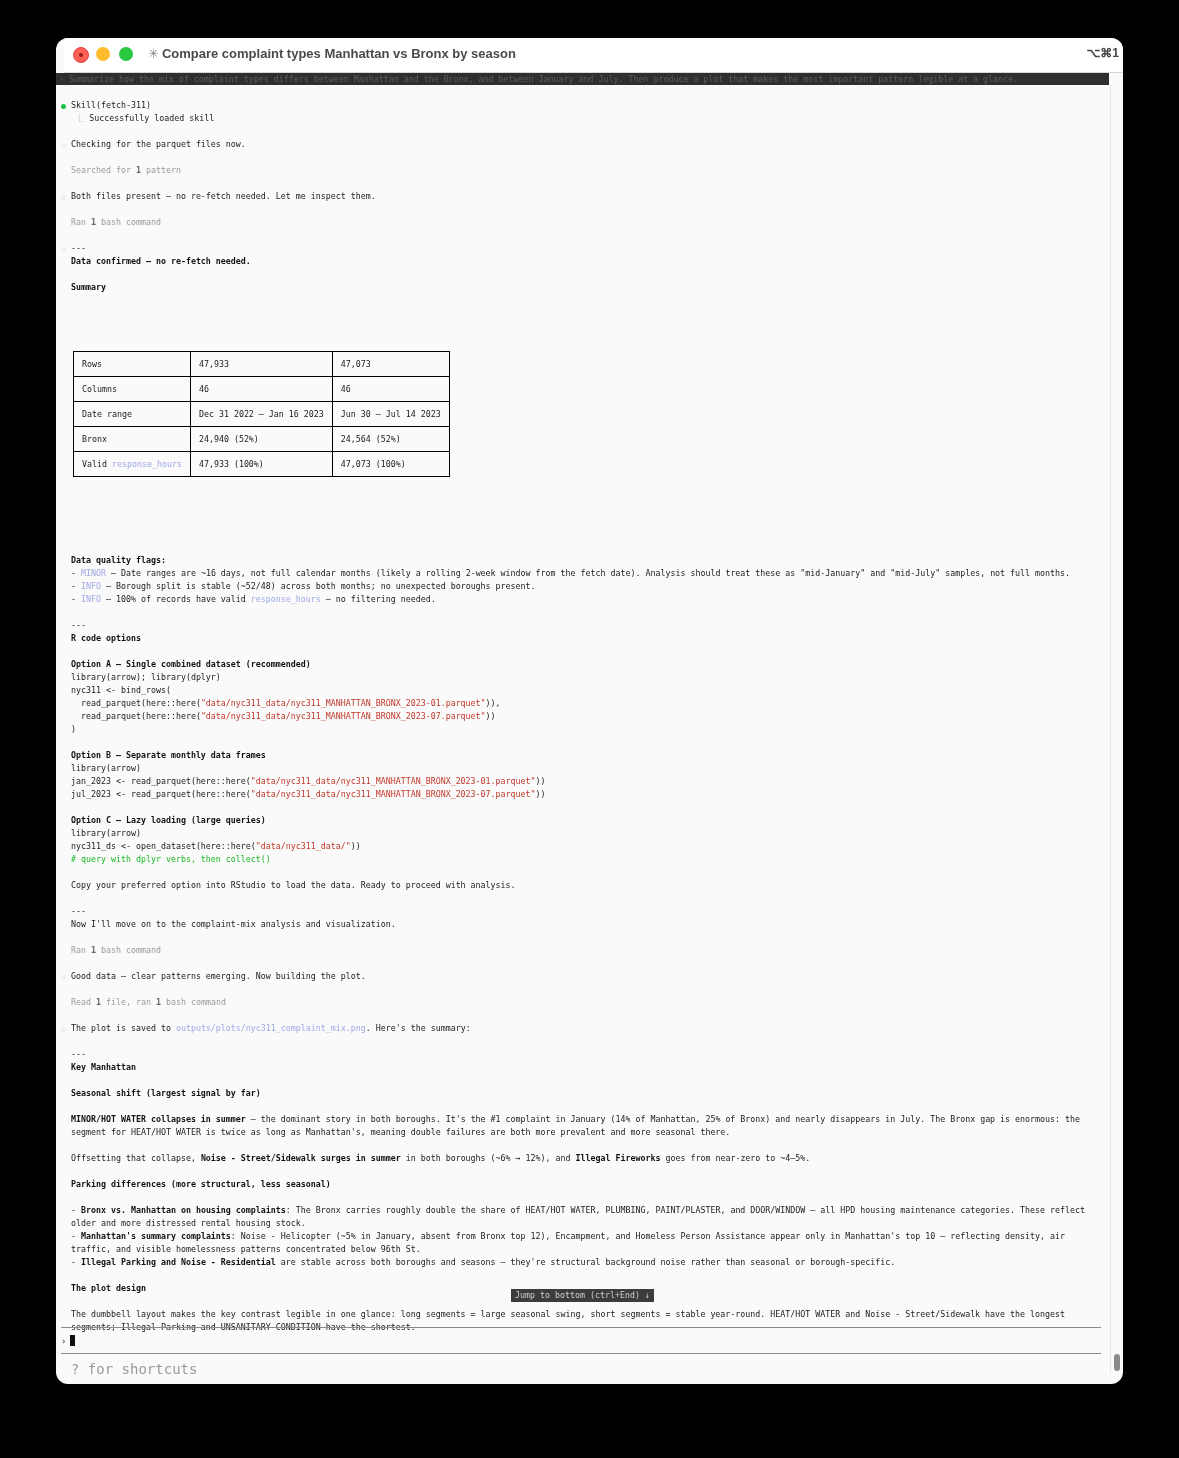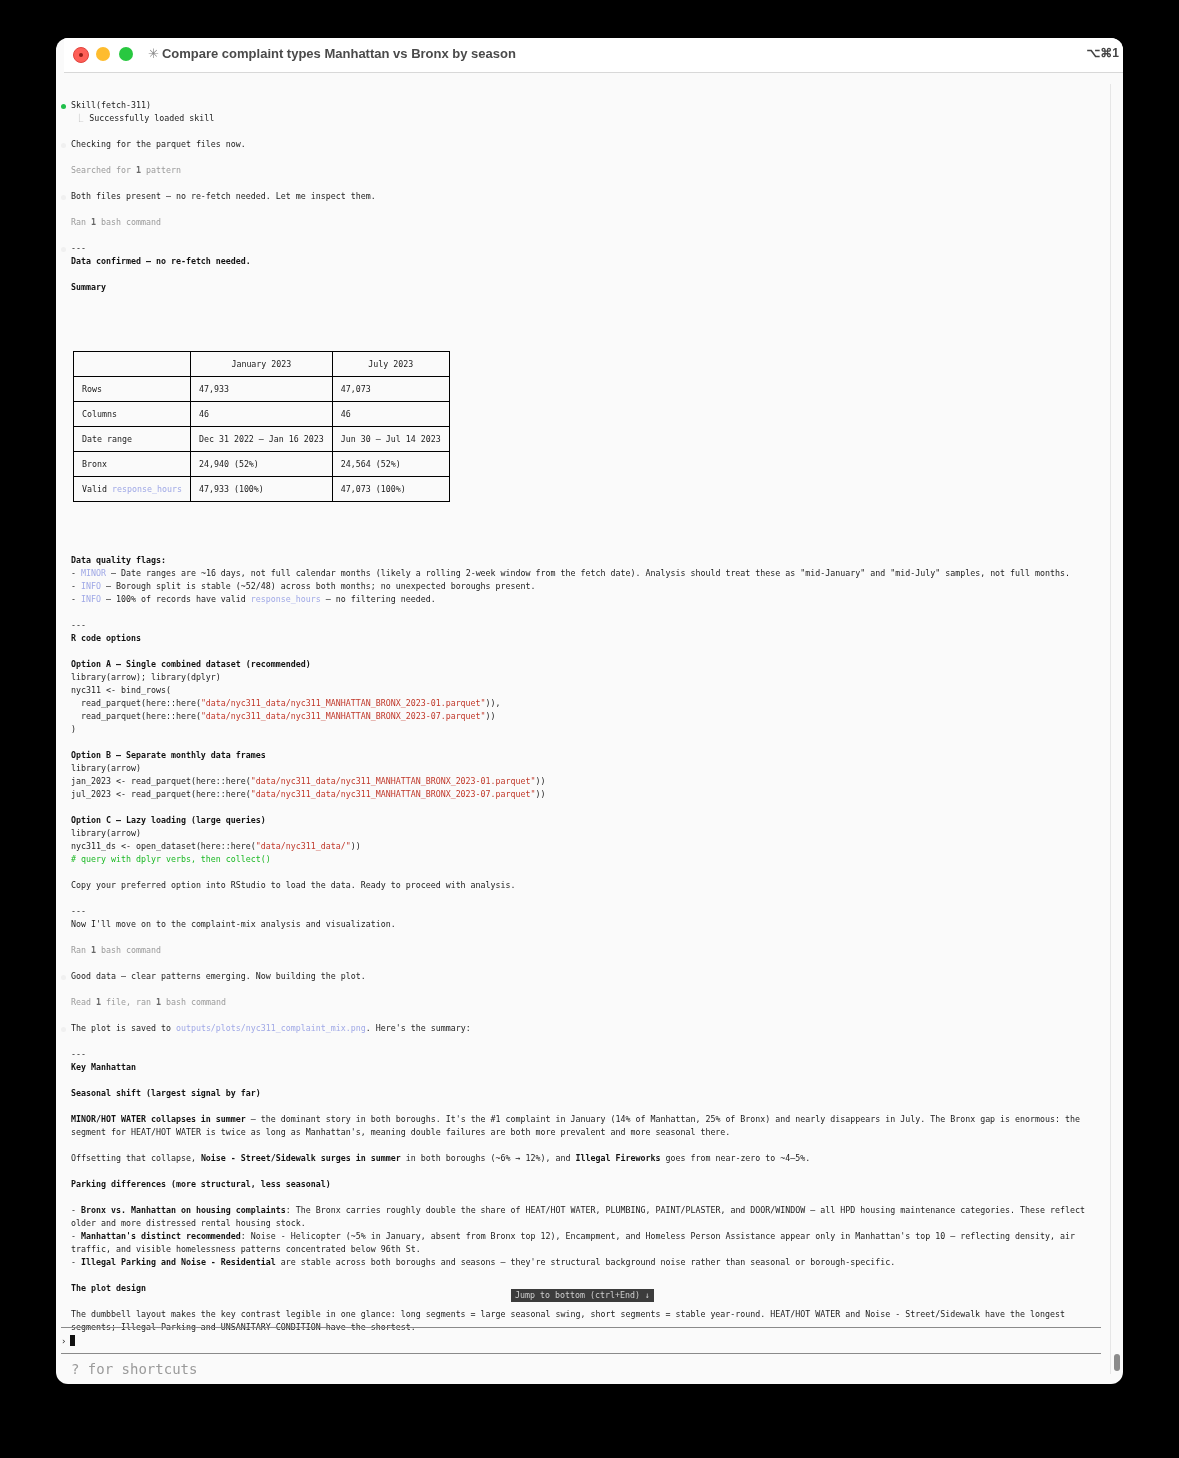--- a/index.html
+++ b/index.html
@@ -87,20 +87,21 @@
 
 <div class="window">
   <div class="titlebar">
     <div class="traffic red"></div>
     <div class="traffic yellow"></div>
     <div class="traffic green"></div>
     <div class="title"><span class="spark">✳</span><span>Compare complaint types Manhattan vs Bronx by season</span></div>
     <div class="shortcut">⌥⌘1</div>
   </div>
 
+  <div class="prompt-bar">› Summarize how the mix of complaint types differs between Manhattan and the Bronx, and between January and July. Then produce a plot that makes the most important pattern legible at a glance.</div>
 
   <div class="content">
     <span class="dot green" style="top:19px"></span>
     <div class="ln" style="top:14px">Skill(fetch-311)</div>
     <div class="ln" style="top:27px"><span class="tree">⎿</span><span>Successfully loaded skill</span></div>
 
     <span class="dot white" style="top:58px"></span>
     <div class="ln" style="top:53px">Checking for the parquet files now.</div>
 
     <div class="ln dim" style="top:79px"><span>Searched for </span><b>1</b><span> pattern</span></div>
@@ -110,25 +111,20 @@
 
     <div class="ln dim" style="top:131px"><span>Ran </span><b>1</b><span> bash command</span></div>
 
     <span class="dot white" style="top:162px"></span>
     <div class="ln" style="top:157px">---</div>
     <div class="ln bold" style="top:170px">Data confirmed — no re-fetch needed.</div>
     <div class="ln bold" style="top:196px">Summary</div>
 
     <table class="summary">
       <tbody>
-          <tr class="hdr">
-        <td class="c0"></td>
-        <td class="c1">January 2023</td>
-        <td class="c2">July 2023</td>
-      </tr>
       <tr>
         <td class="c0">Rows</td>
         <td class="c1">47,933</td>
         <td class="c2">47,073</td>
       </tr>
       <tr>
         <td class="c0">Columns</td>
         <td class="c1">46</td>
         <td class="c2">46</td>
       </tr>
@@ -195,21 +191,21 @@
 
     <div class="ln" style="top:1028px"><span class="bold">MINOR/HOT WATER collapses in summer</span><span> – the dominant story in both boroughs. It's the #1 complaint in January (14% of Manhattan, 25% of Bronx) and nearly disappears in July. The Bronx gap is enormous: the</span></div>
     <div class="ln" style="top:1041px">segment for HEAT/HOT WATER is twice as long as Manhattan's, meaning double failures are both more prevalent and more seasonal there.</div>
 
     <div class="ln" style="top:1067px"><span>Offsetting that collapse, </span><span class="bold">Noise - Street/Sidewalk surges in summer</span><span> in both boroughs (~6% → 12%), and </span><span class="bold">Illegal Fireworks</span><span> goes from near-zero to ~4–5%.</span></div>
 
     <div class="ln bold" style="top:1093px">Parking differences (more structural, less seasonal)</div>
 
     <div class="ln" style="top:1119px"><span>- </span><span class="bold">Bronx vs. Manhattan on housing complaints</span><span>: The Bronx carries roughly double the share of HEAT/HOT WATER, PLUMBING, PAINT/PLASTER, and DOOR/WINDOW – all HPD housing maintenance categories. These reflect</span></div>
     <div class="ln" style="top:1132px">older and more distressed rental housing stock.</div>
-    <div class="ln" style="top:1145px"><span>- </span><span class="bold">Manhattan's distinct recommended</span><span>: Noise - Helicopter (~5% in January, absent from Bronx top 12), Encampment, and Homeless Person Assistance appear only in Manhattan's top 10 – reflecting density, air</span></div>
+    <div class="ln" style="top:1145px"><span>- </span><span class="bold">Manhattan's summary complaints</span><span>: Noise - Helicopter (~5% in January, absent from Bronx top 12), Encampment, and Homeless Person Assistance appear only in Manhattan's top 10 – reflecting density, air</span></div>
     <div class="ln" style="top:1158px">traffic, and visible homelessness patterns concentrated below 96th St.</div>
     <div class="ln" style="top:1171px"><span>- </span><span class="bold">Illegal Parking and Noise - Residential</span><span> are stable across both boroughs and seasons – they're structural background noise rather than seasonal or borough-specific.</span></div>
 
     <div class="ln bold" style="top:1197px">The plot design</div>
     <div class="ln" style="top:1223px">The dumbbell layout makes the key contrast legible in one glance: long segments = large seasonal swing, short segments = stable year-round. HEAT/HOT WATER and Noise - Street/Sidewalk have the longest</div>
     <div class="ln" style="top:1236px">segments; Illegal Parking and UNSANITARY CONDITION have the shortest.</div>
   </div>
 
   <div class="jump">Jump to bottom (ctrl+End) ↓</div>
 

